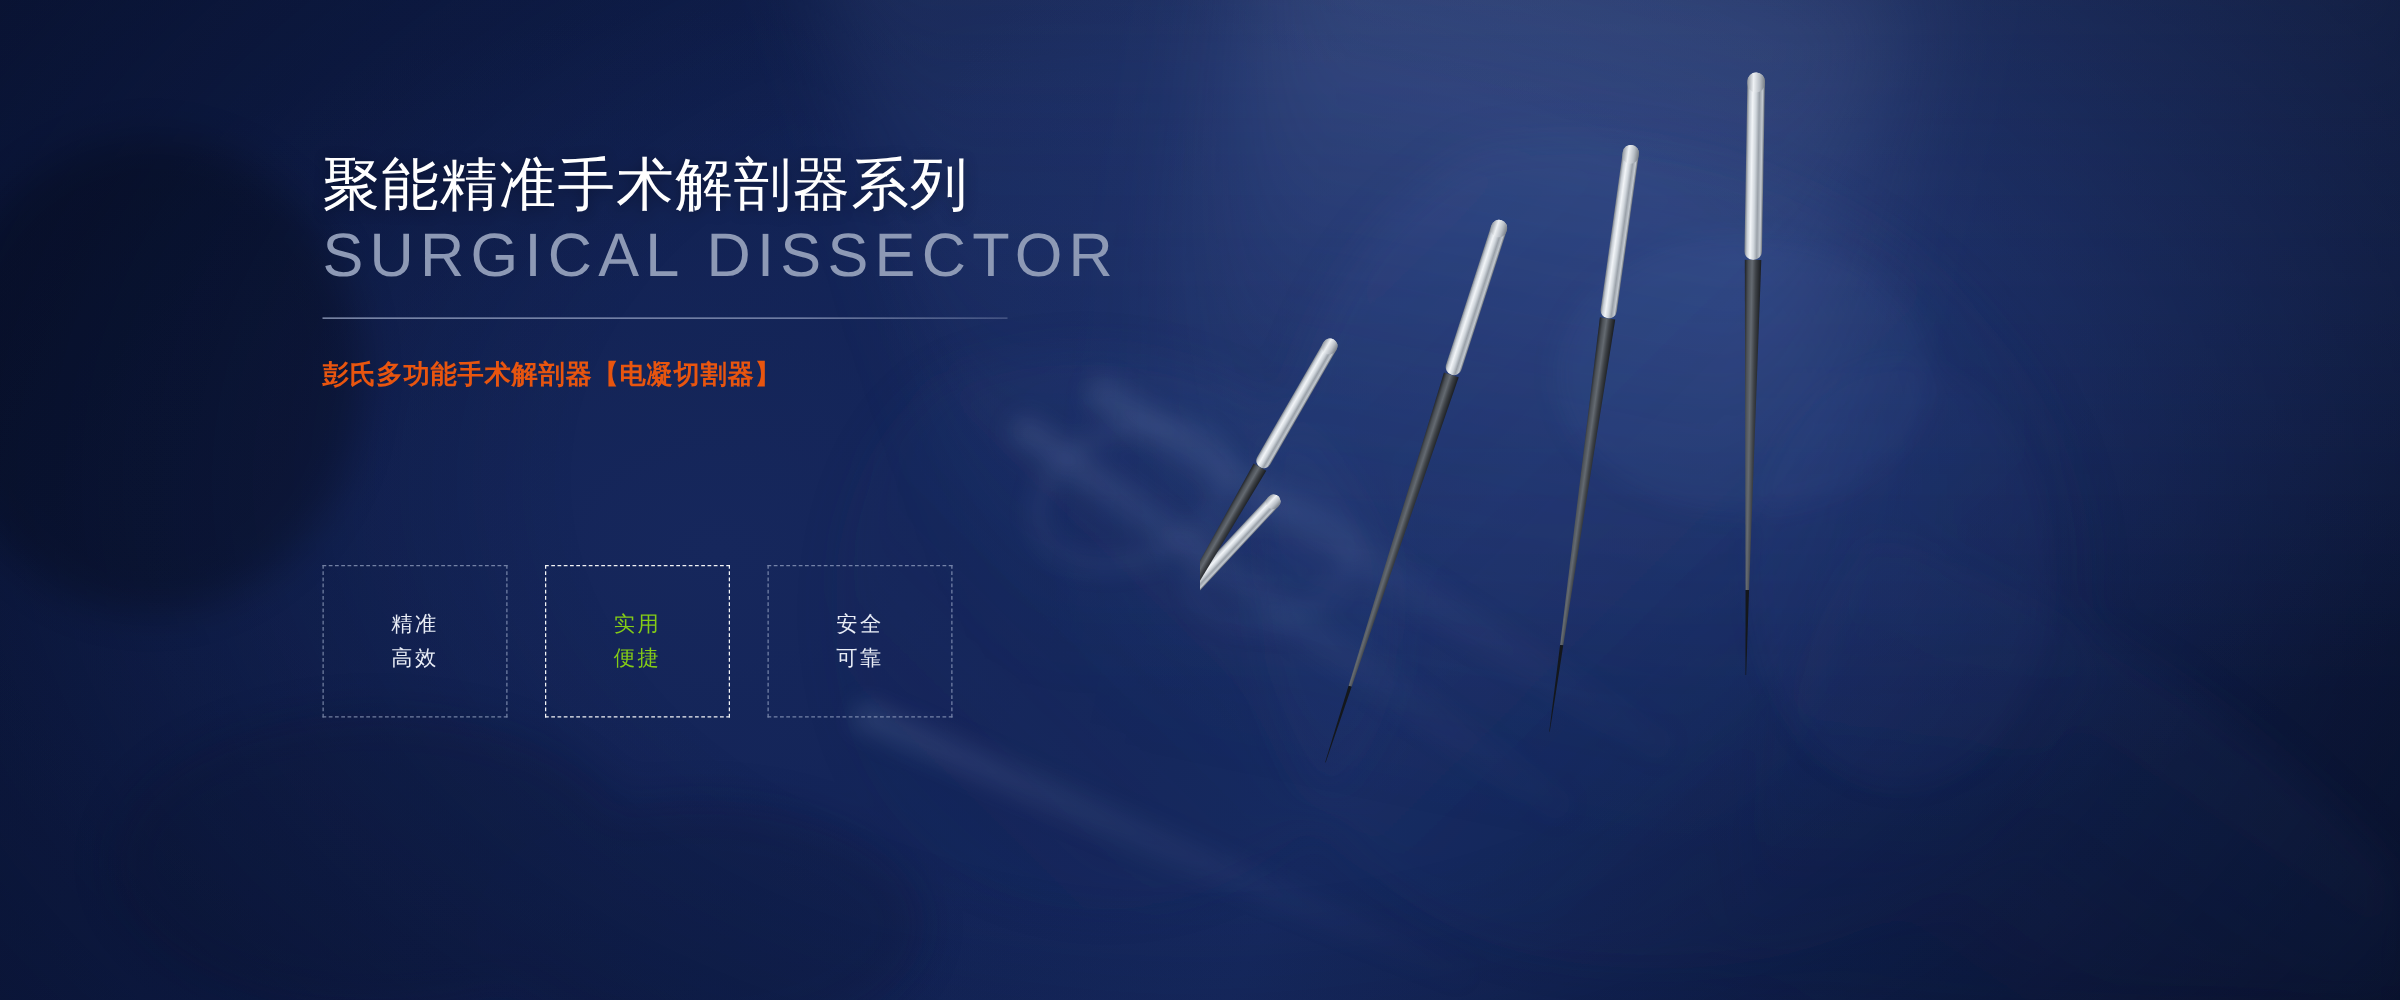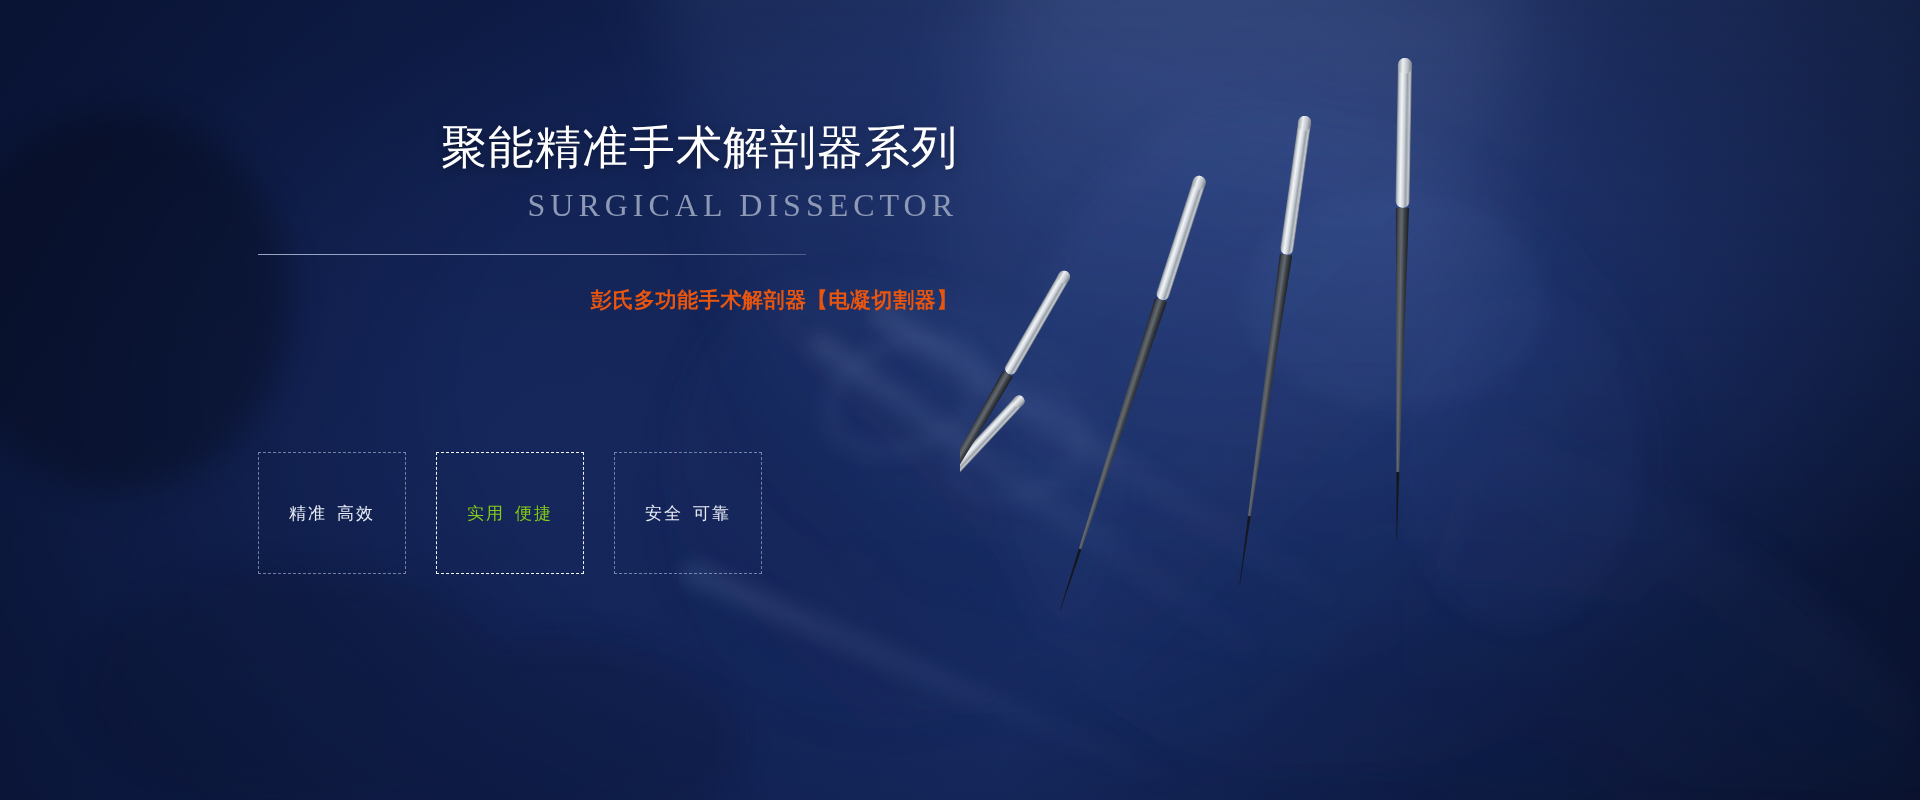--- a/index.html
+++ b/index.html
@@ -50,40 +50,39 @@
     pointer-events:none;
   }
   
   .bg-vig{
     position:absolute; inset:0;
     background:radial-gradient(ellipse 1250px 820px at 50% 48%, rgba(0,0,0,0) 40%, rgba(4,9,28,.45) 100%);
     pointer-events:none;
   }
 
   
-  .copy{ position:absolute; left:258px; top:118px; width:700px;text-align:right; }
+  .copy{ position:absolute; left:258px; top:118px; width:700px; }
 
   .title-cn{
     font-size:46px;
     line-height:58px;
     color:#ffffff;
     letter-spacing:1px;
     font-weight:400;
     white-space:nowrap;
     text-shadow:0 2px 10px rgba(0,0,0,.35);
   }
   .title-en{
     margin-top:4px;
-    font-size:32px;
+    font-size:49px;
     line-height:50px;
     color:#8d99b5;
     letter-spacing:5px;
     font-weight:300;
     white-space:nowrap;
-    font-family:Liberation Serif, serif;
   }
   .divider{
     margin-top:24px;
     width:548px; height:1px;
     background:linear-gradient(90deg, rgba(178,190,220,.85) 0%, rgba(178,190,220,.75) 70%, rgba(178,190,220,.35) 100%);
   }
   .tagline{
     margin-top:33px;
     font-size:21px;
     line-height:24px;
@@ -94,21 +93,21 @@
   }
 
   
   .features{
     position:absolute; left:258px; top:452px;
     display:flex; gap:30px;
   }
   .feat{
     width:148px; height:122px;
     border:1px dashed rgba(175,188,216,.62);
-    display:flex; flex-direction:row;
+    display:flex; flex-direction:column;
     align-items:center; justify-content:center;
     gap:10px;
   }
   .feat.bright{ border-color:rgba(255,255,255,.95); }
   .feat-line{
     font-size:17px; line-height:17px;
     color:#e9edf6; letter-spacing:2px;
     white-space:nowrap;
   }
   .feat.bright .feat-line{ color:#84cc16; }

